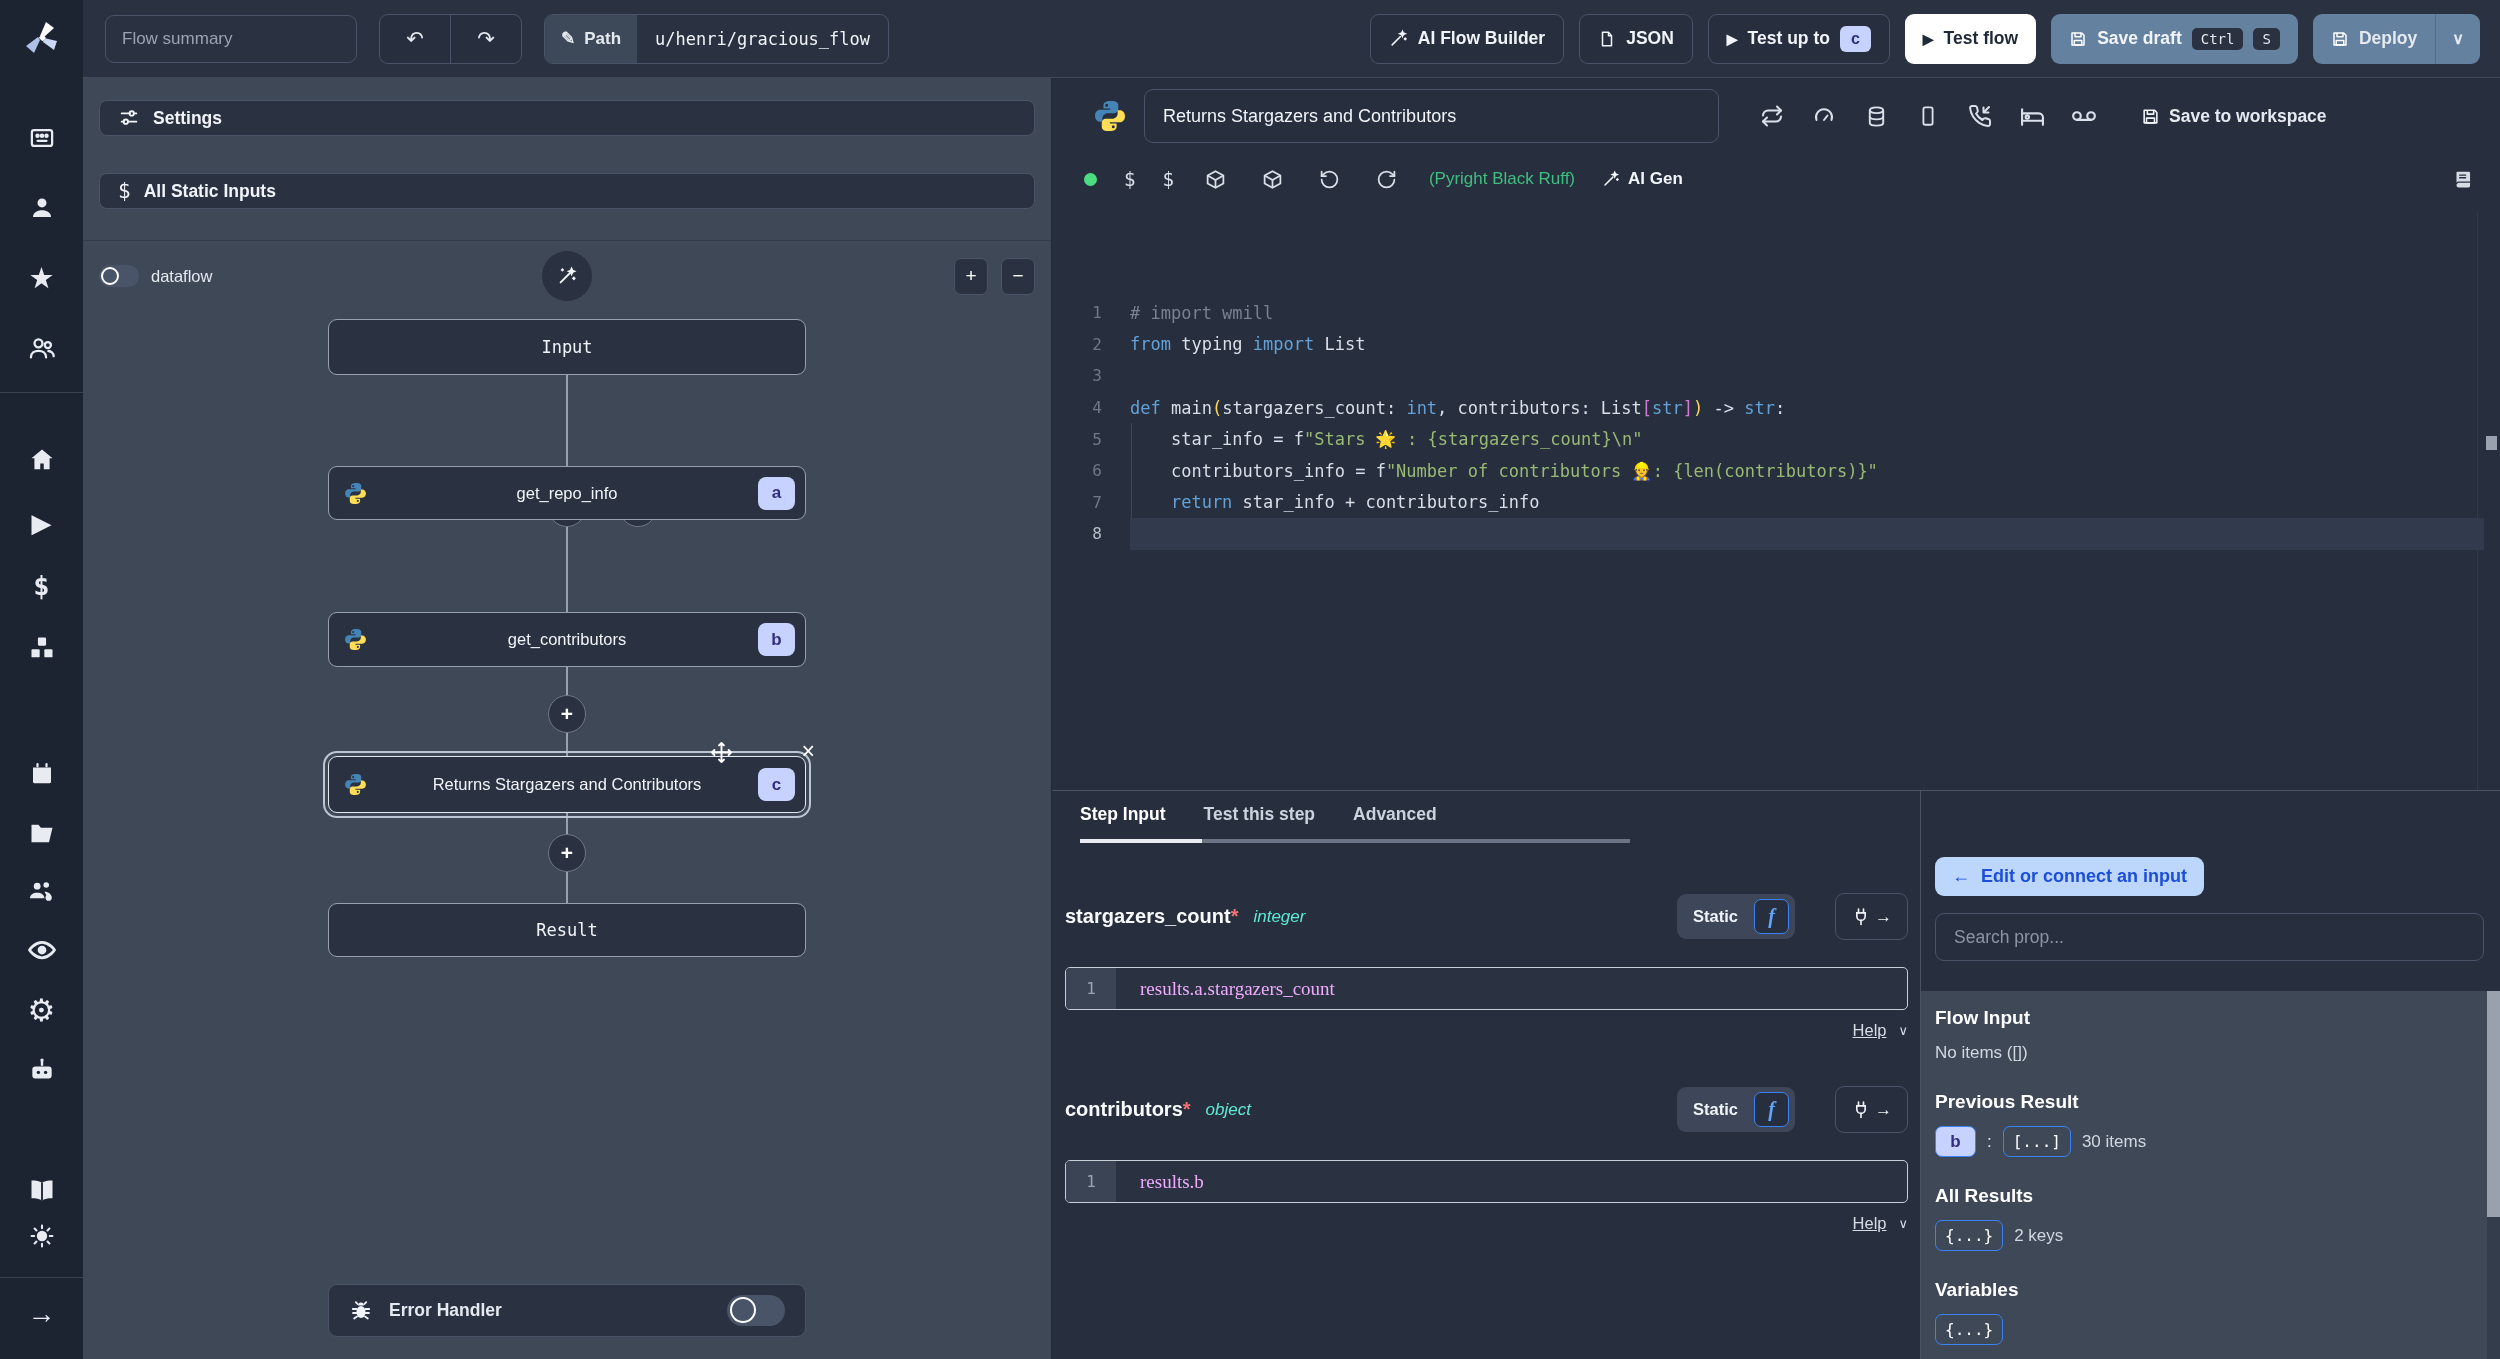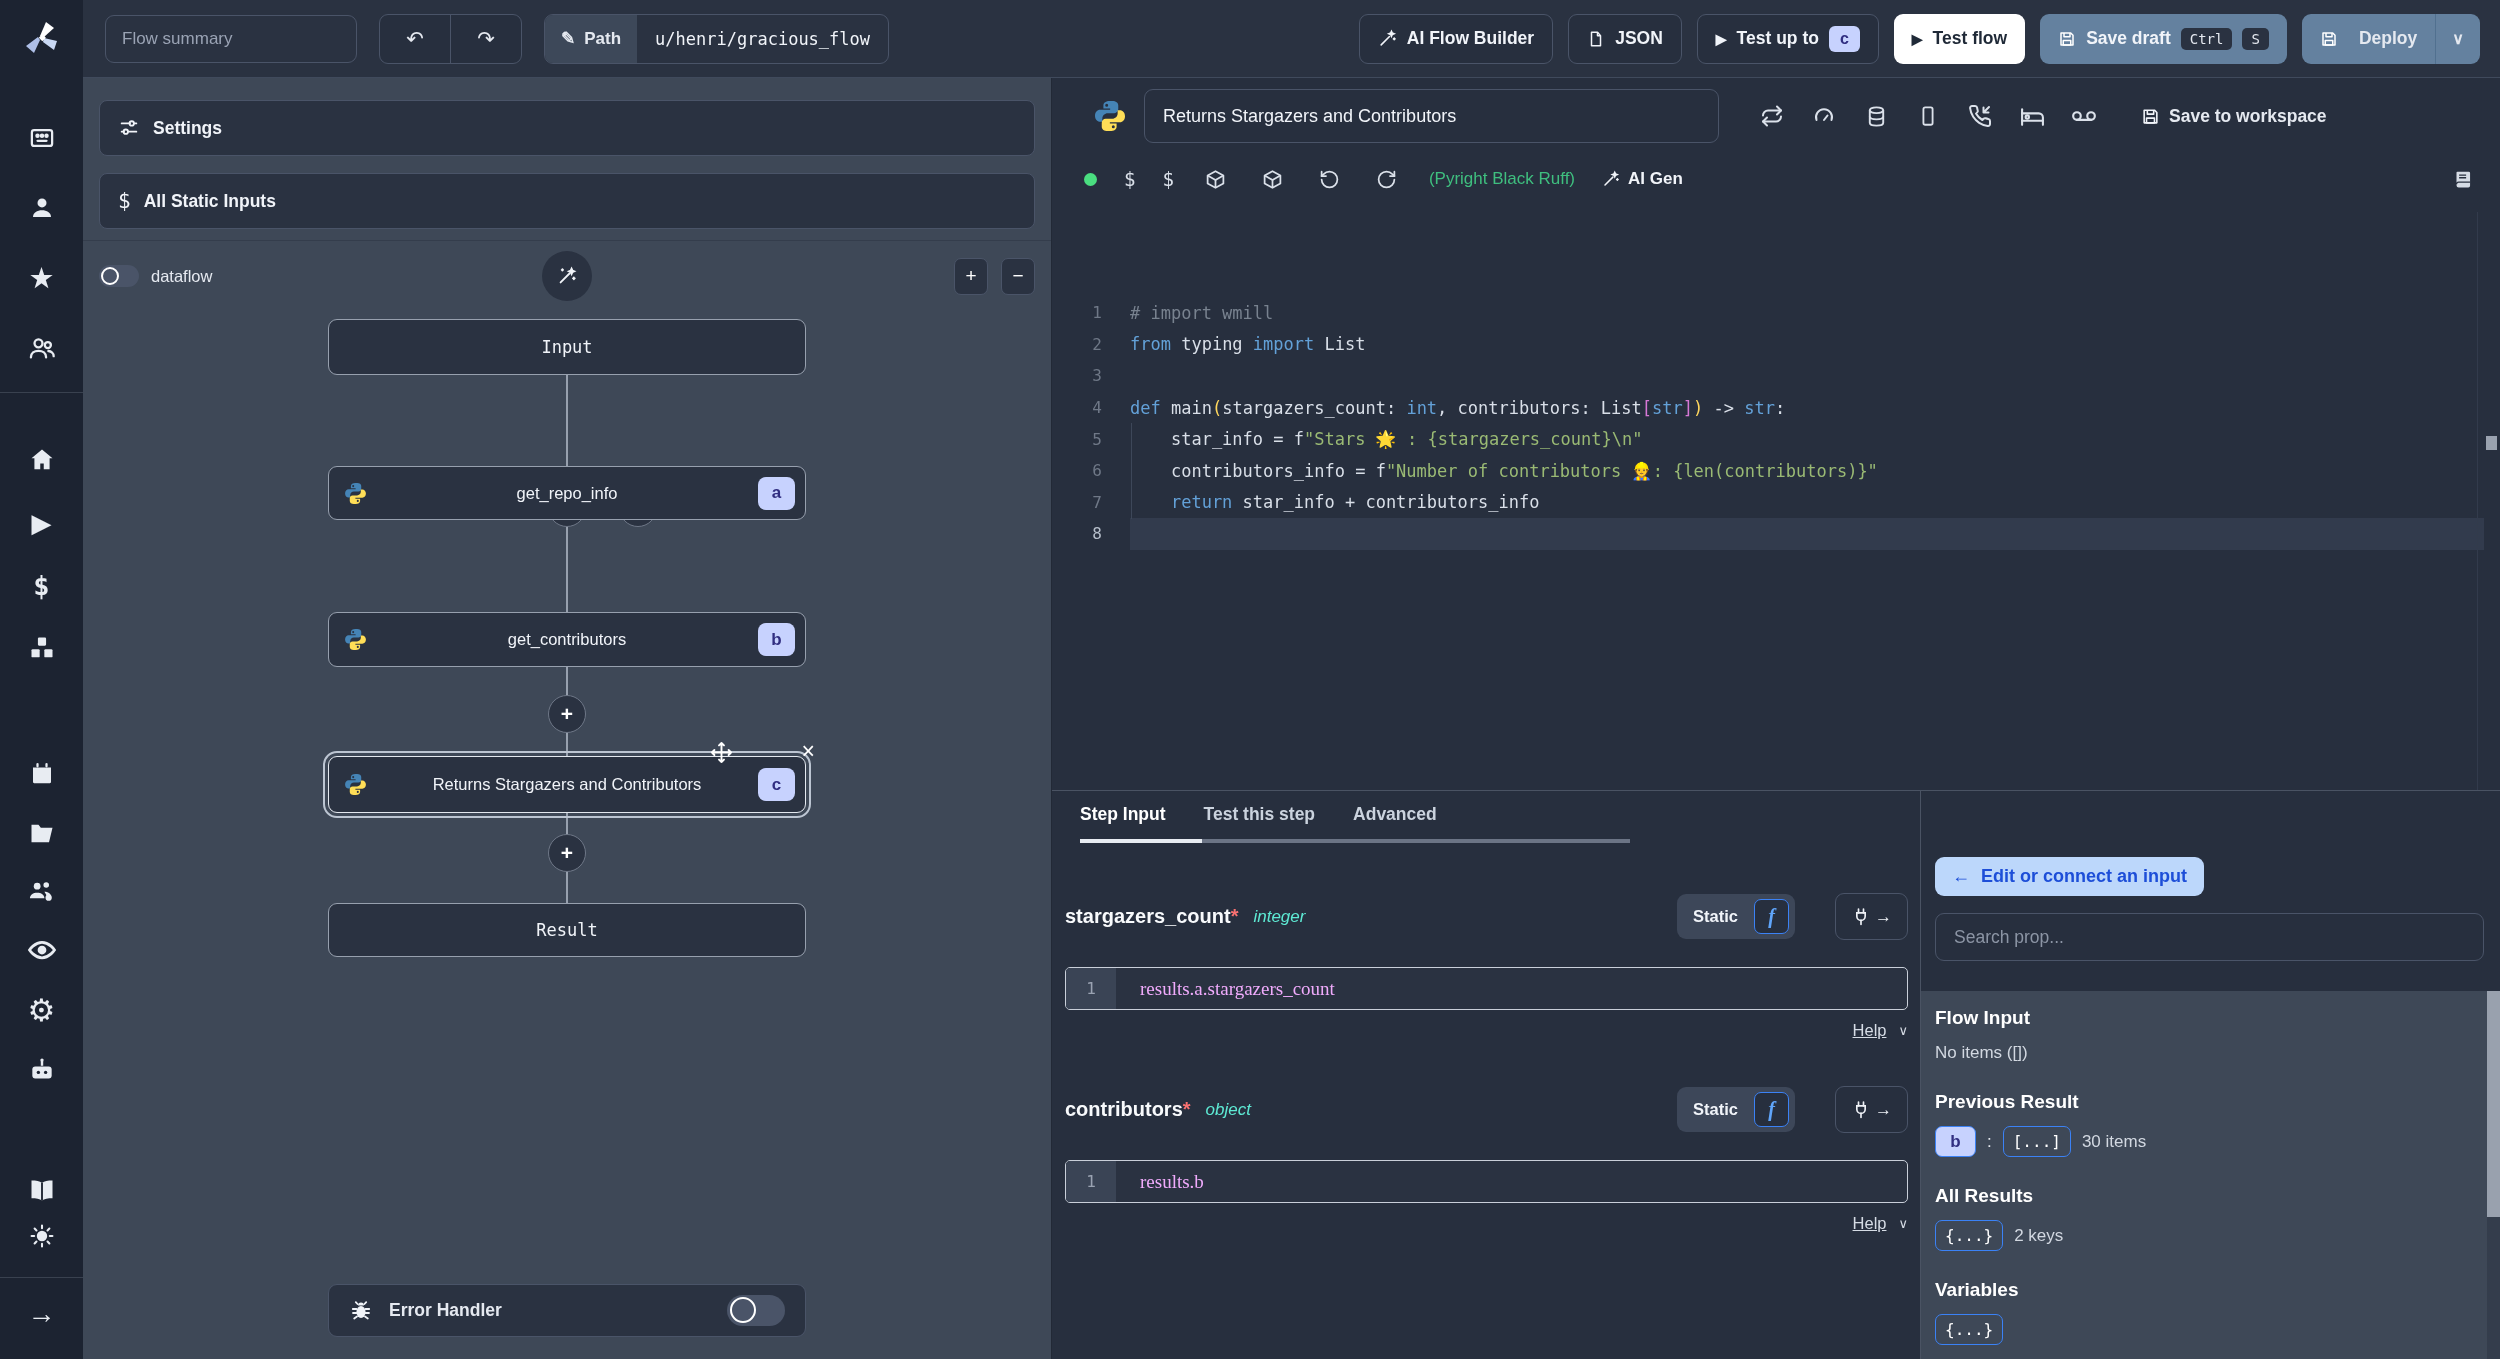--- a/index.html
+++ b/index.html
@@ -31,27 +31,27 @@
   .path-val { display:flex; align-items:center; padding:0 18px; font-family:"DejaVu Sans Mono", monospace; font-size:17px; color:#f1f4f9; }
   .tb-right { margin-left:auto; display:flex; align-items:center; gap:15px; }
   .btn { height:50px; border-radius:9px; display:flex; align-items:center; gap:10px; padding:0 18px; font-weight:bold; font-size:17.5px; color:#f1f4f9; }
   .btn.ghost { background:#272f3e; border:1px solid #4a5468; }
   .btn.white { background:#ffffff; color:#1f2937; }
   .btn.steel { background:#64819f; }
   .play-sm { font-size:14px; }
   .step-chip { background:#c7d2fe; color:#312e81; border-radius:6px; padding:4px 11px; font-size:16px; font-weight:bold; }
   kbd { background:#2a3241; color:#e5e9f0; border-radius:5px; padding:3px 9px; font-family:"DejaVu Sans Mono", monospace; font-size:14px; font-weight:normal; }
   .split { height:50px; border-radius:9px; overflow:hidden; display:flex; background:#64819f; }
-  .split > button { display:flex; align-items:center; gap:21px; padding:0 18px; font-weight:bold; font-size:17.5px; }
+  .split > button { display:flex; align-items:center; gap:10px; padding:0 18px; font-weight:bold; font-size:17.5px; }
   .split .chev { border-left:1px solid #51708f; padding:0 16px; font-size:16px; }
 
   
   .content { flex:1; display:flex; min-height:0; }
   .flow-panel { position:relative; width:969px; flex-shrink:0; background:#3e4857; border-right:1px solid #222936; }
-  .panel-btn { position:absolute; left:16px; right:16px; height:56px; background:#2a3241; border:1px solid #4a5468; border-radius:8px; display:flex; align-items:center; gap:13px; padding:0 18px; font-weight:bold; font-size:17.5px; color:#f1f4f9; cursor:pointer; }
+  .panel-btn { position:absolute; left:16px; right:16px; height:36px; background:#2a3241; border:1px solid #4a5468; border-radius:8px; display:flex; align-items:center; gap:13px; padding:0 18px; font-weight:bold; font-size:17.5px; color:#f1f4f9; cursor:pointer; }
   .hr { position:absolute; left:0; right:0; border-top:1px solid #343d4c; }
   .dataflow-row { position:absolute; top:170px; left:16px; right:16px; height:56px; display:flex; align-items:center; }
   .toggle-sm { width:40px; height:22px; border-radius:11px; background:#4a5468; position:relative; cursor:pointer; }
   .toggle-sm .knob { position:absolute; left:2px; top:2px; width:18px; height:18px; border-radius:50%; border:2px solid #fff; background:transparent; }
   .dataflow-label { margin-left:12px; font-size:16.5px; color:#e5e9f0; }
   .wand-circle { position:absolute; left:50%; transform:translateX(-50%); width:50px; height:50px; border-radius:50%; background:#2a3241; display:flex; align-items:center; justify-content:center; cursor:pointer; }
   .zoom-btns { margin-left:auto; display:flex; gap:13px; }
   .zoom-btns button { width:34px; height:37px; background:#2a3241; border:1px solid #4a5468; border-radius:7px; color:#fff; font-size:19px; }
 
   .flow-line { position:absolute; left:calc(50% - 1px); width:2px; background:#97a0ae; }

